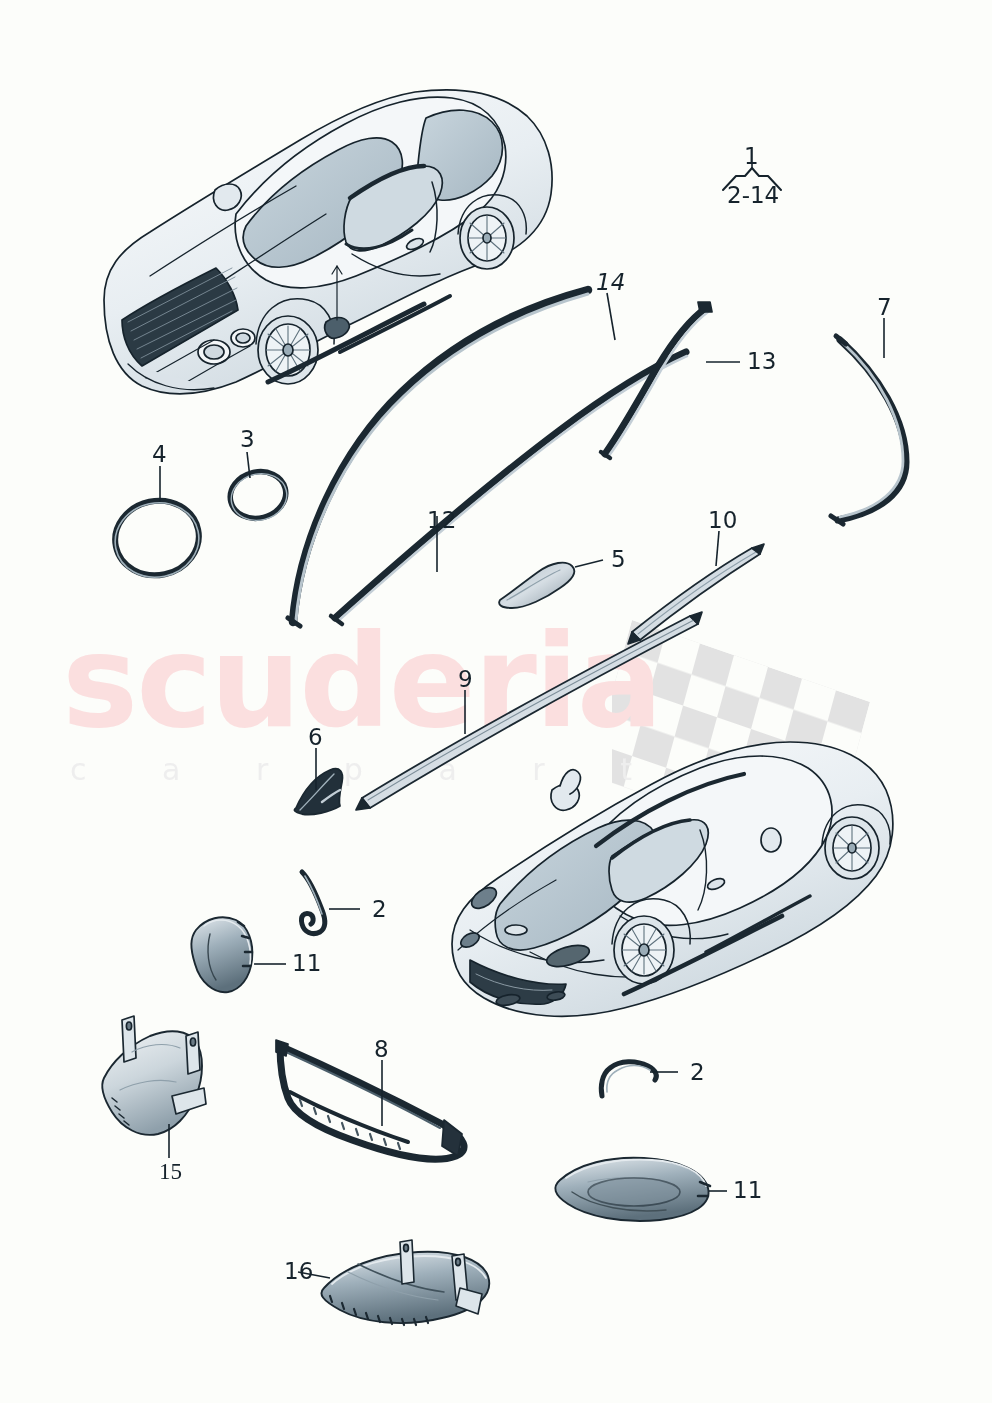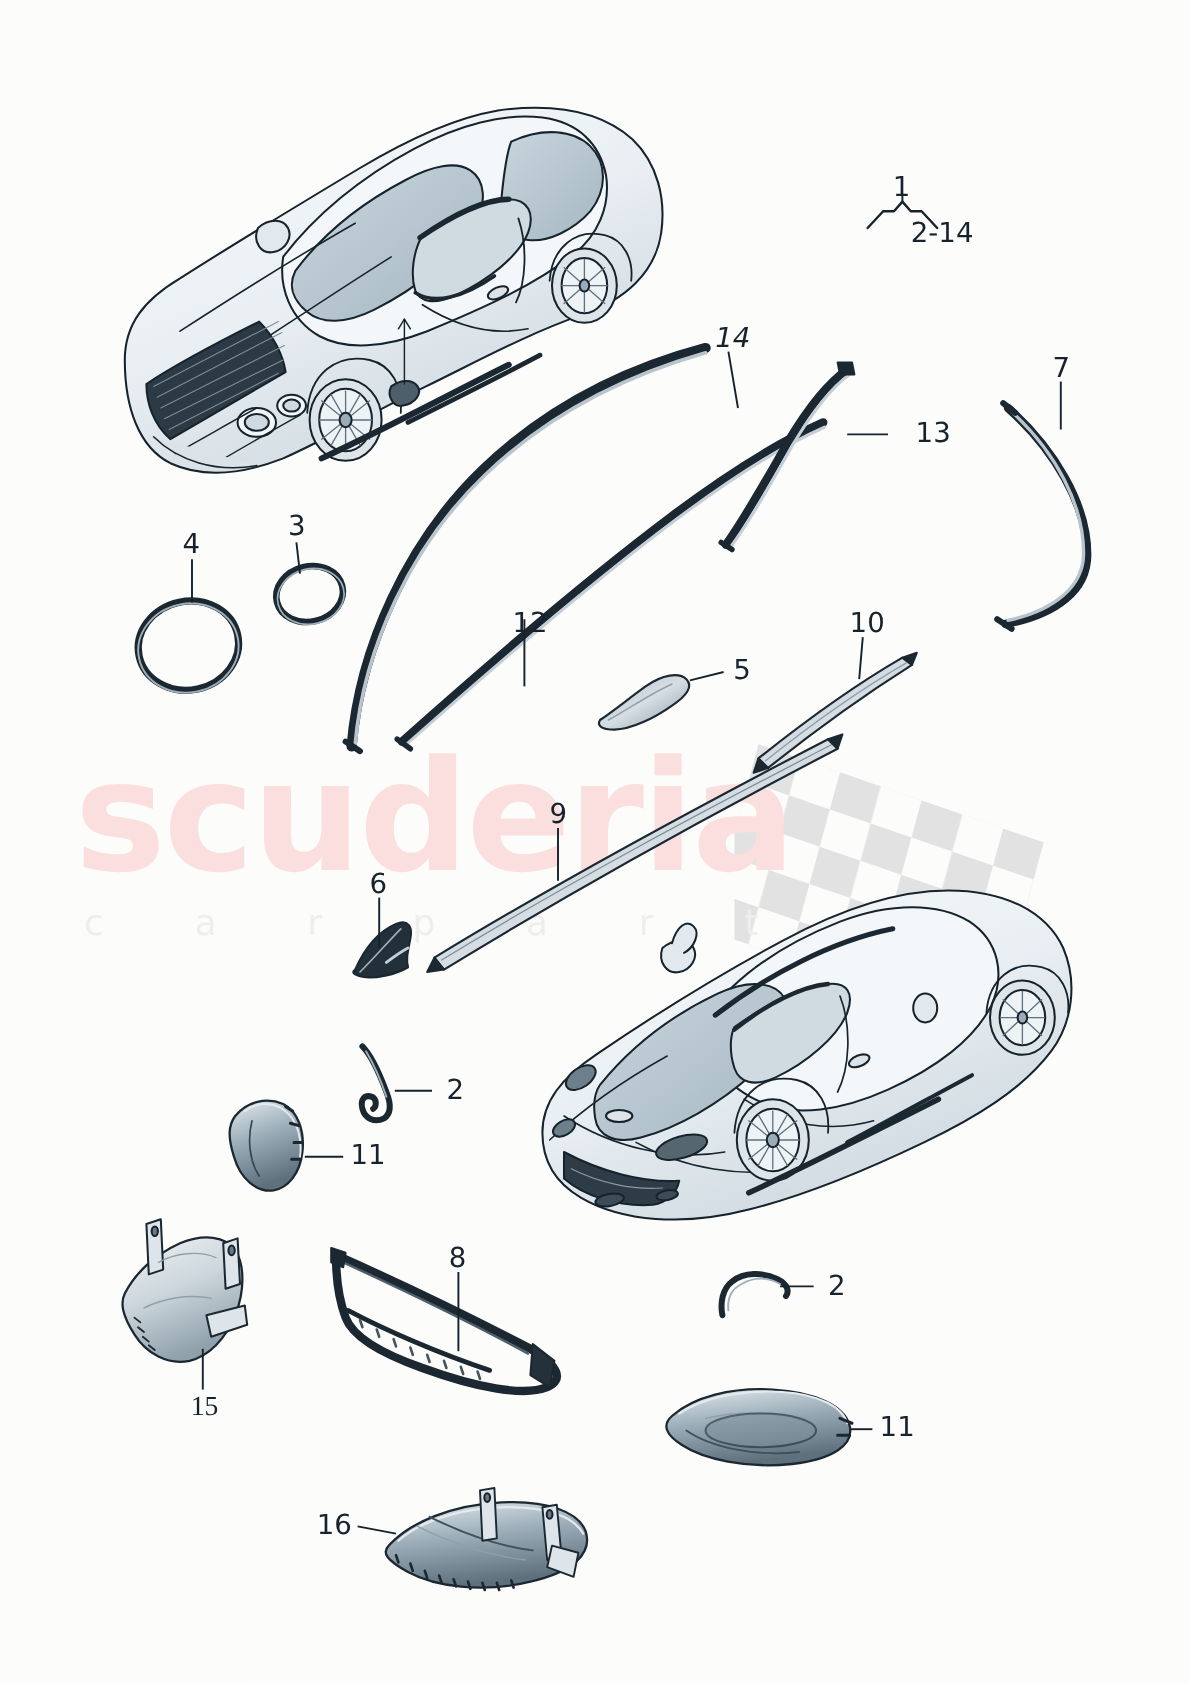--- a/index.html
+++ b/index.html
@@ -558,21 +558,21 @@
       <path d="M298 1272 L 330 1278"></path>
 
       <path d="M329 909 L 360 909"></path>
 
       <path d="M650 1072 L 678 1072"></path>
     </g>
   </svg>
 
   <div class="lbl" style="left:744px; top:145px;">1</div>
 
-  <div class="lbl" style="left:727px; top:184px;margin-left:32px;">2-14</div>
+  <div class="lbl" style="left:727px; top:184px;">2-14</div>
 
   <div class="lbl" style="left:372px; top:898px;">2</div>
 
   <div class="lbl" style="left:690px; top:1061px;">2</div>
 
   <div class="lbl" style="left:240px; top:428px;">3</div>
 
   <div class="lbl" style="left:152px; top:443px;">4</div>
 
   <div class="lbl" style="left:611px; top:548px;">5</div>
@@ -586,21 +586,21 @@
   <div class="lbl" style="left:458px; top:668px;">9</div>
 
   <div class="lbl" style="left:708px; top:509px;">10</div>
 
   <div class="lbl" style="left:292px; top:952px;">11</div>
 
   <div class="lbl" style="left:733px; top:1179px;">11</div>
 
   <div class="lbl" style="left:427px; top:494px;margin-top:15px;">12</div>
 
-  <div class="lbl" style="left:747px; top:350px;margin-left:16px;">13</div>
+  <div class="lbl" style="left:747px; top:350px;">13</div>
 
   <div class="lbl" style="left:596px; top:271px;font-style:italic;">14</div>
 
   <div class="lbl" style="left:159px; top:1160px;font-family:Liberation Serif, serif;">15</div>
 
-  <div class="lbl" style="left:264px; top:1260px;text-align:right;">16</div>
+  <div class="lbl" style="left:284px; top:1260px;text-align:right;">16</div>
 
 </div>
 
 </body></html>

